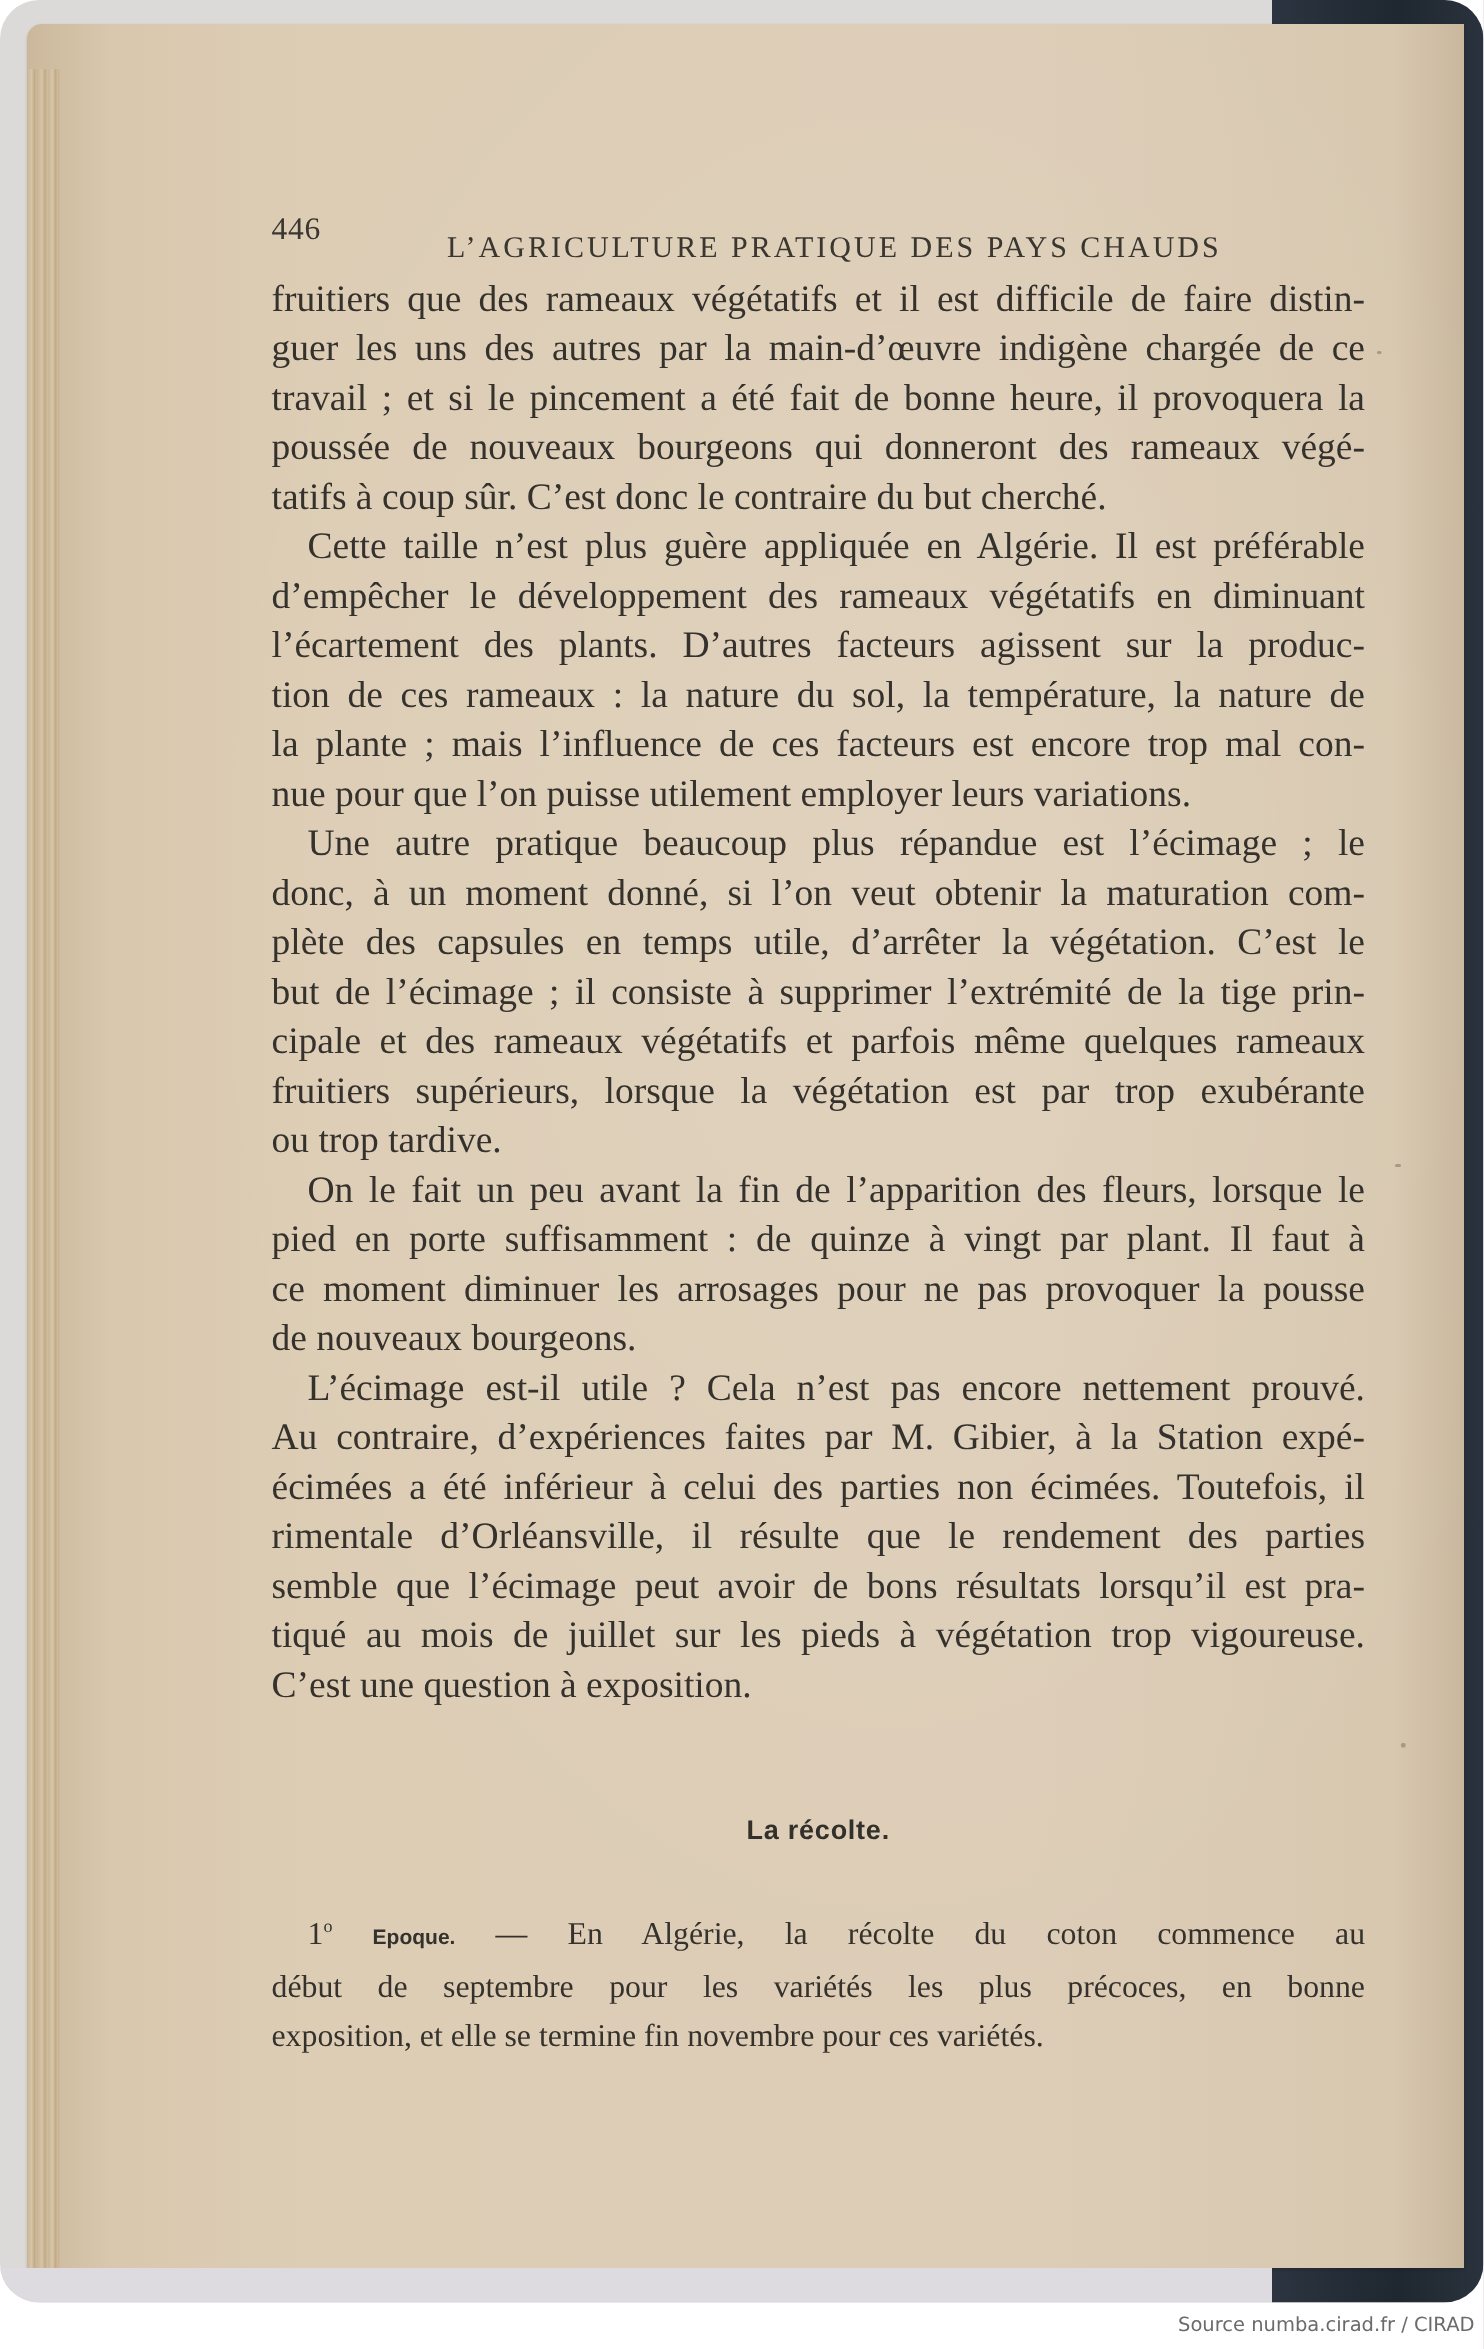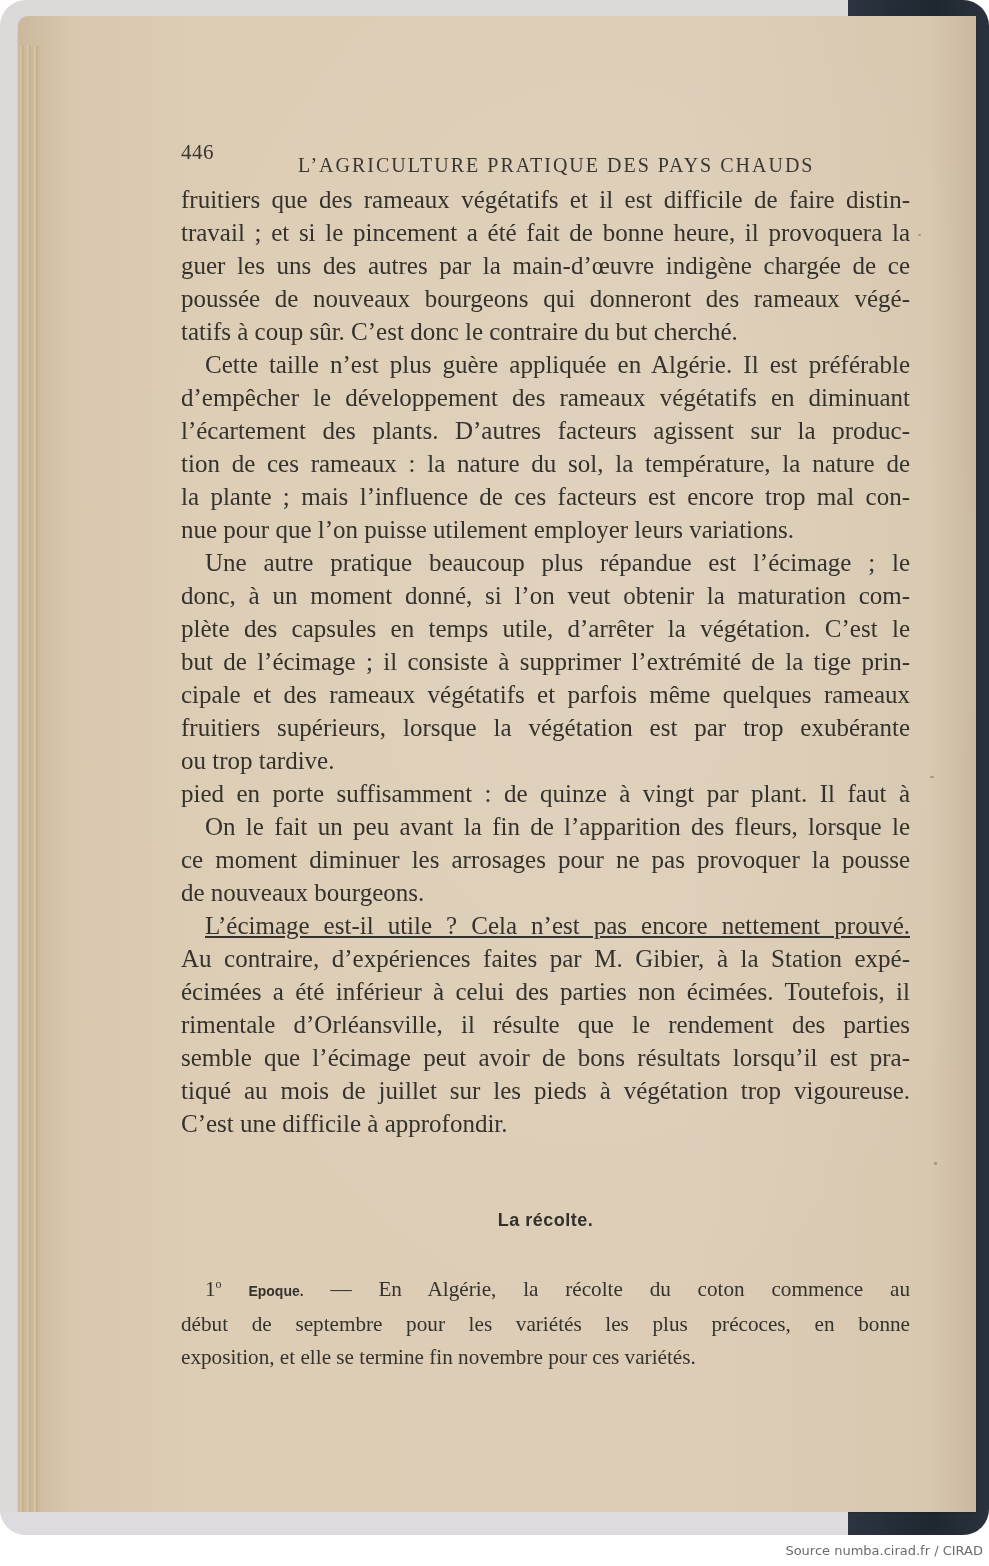--- a/index.html
+++ b/index.html
@@ -81,22 +81,22 @@
   <div class="bottom-bed"></div>
 
   <div class="header">
     <span class="page-number">446</span>
     <span class="running-title">L’AGRICULTURE PRATIQUE DES PAYS CHAUDS</span>
   </div>
 
   <div class="body-text" id="body-text">
       <p>
         <span class="line">fruitiers que des rameaux végétatifs et il est difficile de faire distin-</span>
+        <span class="line">guer les uns des autres par la main-d’œuvre indigène chargée de ce</span>
         <span class="line">travail ; et si le pincement a été fait de bonne heure, il provoquera la</span>
-        <span class="line">guer les uns des autres par la main-d’œuvre indigène chargée de ce</span>
         <span class="line">poussée de nouveaux bourgeons qui donneront des rameaux végé-</span>
         <span class="line last">tatifs à coup sûr. C’est donc le contraire du but cherché.</span>
       </p>
       <p>
         <span class="line" style="padding-left: 24px;">Cette taille n’est plus guère appliquée en Algérie. Il est préférable</span>
         <span class="line">d’empêcher le développement des rameaux végétatifs en diminuant</span>
         <span class="line">l’écartement des plants. D’autres facteurs agissent sur la produc-</span>
         <span class="line">tion de ces rameaux : la nature du sol, la température, la nature de</span>
         <span class="line">la plante ; mais l’influence de ces facteurs est encore trop mal con-</span>
         <span class="line last">nue pour que l’on puisse utilement employer leurs variations.</span>
@@ -104,33 +104,33 @@
       <p>
         <span class="line" style="padding-left: 24px;">Une autre pratique beaucoup plus répandue est l’écimage ; le</span>
         <span class="line">donc, à un moment donné, si l’on veut obtenir la maturation com-</span>
         <span class="line">plète des capsules en temps utile, d’arrêter la végétation. C’est le</span>
         <span class="line">but de l’écimage ; il consiste à supprimer l’extrémité de la tige prin-</span>
         <span class="line">cipale et des rameaux végétatifs et parfois même quelques rameaux</span>
         <span class="line">fruitiers supérieurs, lorsque la végétation est par trop exubérante</span>
         <span class="line last">ou trop tardive.</span>
       </p>
       <p>
+        <span class="line" style="padding-left: 24px;">On le fait un peu avant la fin de l’apparition des fleurs, lorsque le</span>
         <span class="line">pied en porte suffisamment : de quinze à vingt par plant. Il faut à</span>
-        <span class="line" style="padding-left: 24px;">On le fait un peu avant la fin de l’apparition des fleurs, lorsque le</span>
         <span class="line">ce moment diminuer les arrosages pour ne pas provoquer la pousse</span>
         <span class="line last">de nouveaux bourgeons.</span>
       </p>
       <p>
-        <span class="line" style="padding-left: 24px; text-decoration: underline;">L’écimage est-il utile ? Cela n’est pas encore nettement prouvé.</span>
+        <span class="line" style="padding-left: 24px;">L’écimage est-il utile ? Cela n’est pas encore nettement prouvé.</span>
         <span class="line">Au contraire, d’expériences faites par M. Gibier, à la Station expé-</span>
         <span class="line">écimées a été inférieur à celui des parties non écimées. Toutefois, il</span>
         <span class="line">rimentale d’Orléansville, il résulte que le rendement des parties</span>
         <span class="line">semble que l’écimage peut avoir de bons résultats lorsqu’il est pra-</span>
         <span class="line">tiqué au mois de juillet sur les pieds à végétation trop vigoureuse.</span>
-        <span class="line last">C’est une difficile à approfondir.</span>
+        <span class="line last">C’est une question à exposition.</span>
       </p>
     </div>
 
   <div class="section-heading">La récolte.</div>
 
   <div class="epoque">
     <span class="line" style="padding-left:24px;">
       <span>1</span><sup>o</sup>
       <span class="label">Epoque.</span><span> — </span><span>En Algérie, la récolte du coton commence au</span>
     </span>

